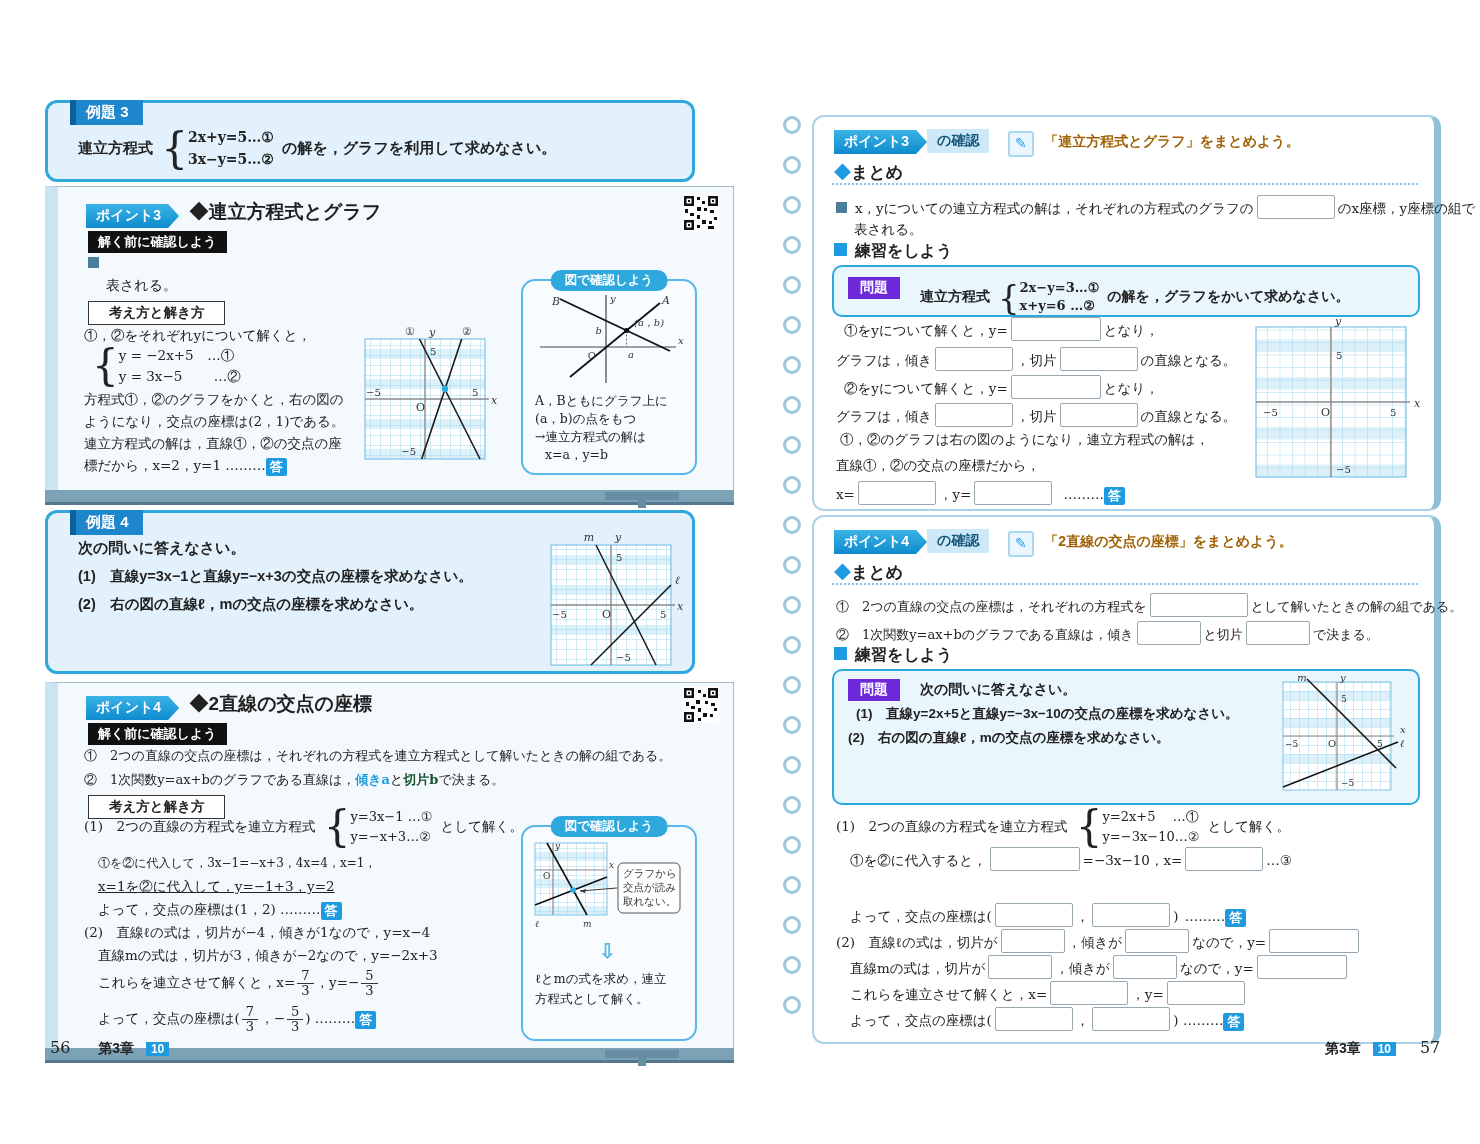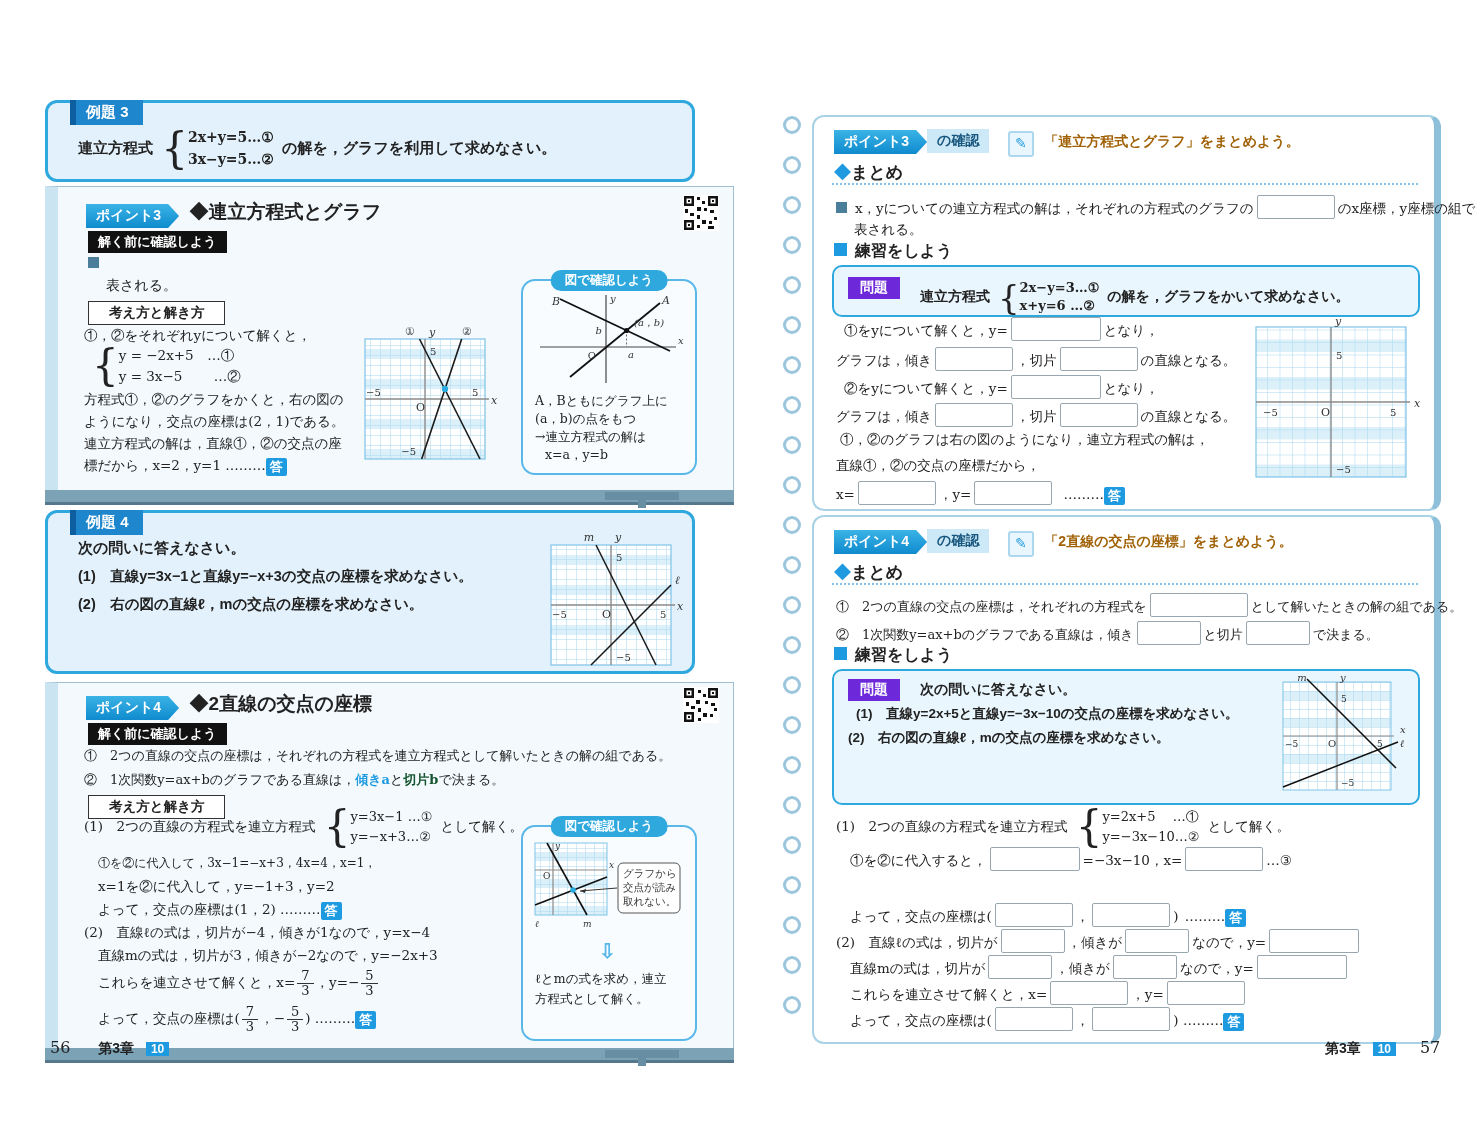--- a/index.html
+++ b/index.html
@@ -258,21 +258,21 @@
     <div class="row serif" style="left:26px;top:88px;font-size:13px;">
       <span>②　1次関数y=ax+bのグラフである直線は，</span><span style="color:#1E9BE0;font-weight:bold;">傾きa</span><span>と</span><span style="color:#14532d;font-weight:bold;">切片b</span><span>で決まる。</span>
     </div>
     <div class="row" style="left:30px;top:112px;"><span class="mlabel">考え方と解き方</span></div>
     <div class="row serif" style="left:26px;top:124px;font-size:13.5px;">
       <span style="display:inline-block;vertical-align:middle;">(1)　2つの直線の方程式を連立方程式</span>
       <span class="sys"><span class="br">{</span><span class="eqs" style="font-size:13px;"><span>y=3x−1 …①</span><br><span>y=−x+3…②</span></span></span>
       <span style="display:inline-block;vertical-align:middle;">として解く。</span>
     </div>
     <div class="row serif" style="left:40px;top:172px;font-size:12px;">①を②に代入して，3x−1=−x+3，4x=4，x=1，</div>
-    <div class="row serif" style="left:40px;top:195px;font-size:13.5px;">x=1を②に代入して，y=−1+3，y=2</div>
+    <div class="row serif" style="left:40px;top:195px;font-size:13.5px;text-decoration:underline;">x=1を②に代入して，y=−1+3，y=2</div>
     <div class="row serif" style="left:40px;top:218px;font-size:13.5px;"><span>よって，交点の座標は(1，2) ………</span><span class="ansb">答</span></div>
     <div class="row serif" style="left:26px;top:241px;font-size:13.5px;">(2)　直線ℓの式は，切片が−4，傾きが1なので，y=x−4</div>
     <div class="row serif" style="left:40px;top:264px;font-size:13.5px;">直線mの式は，切片が3，傾きが−2なので，y=−2x+3</div>
     <div class="row serif" style="left:40px;top:286px;font-size:13.5px;">
       <span>これらを連立させて解くと，x=</span><span class="frac"><span class="fn">7</span><span class="fd">3</span></span><span>，y=−</span><span class="frac"><span class="fn">5</span><span class="fd">3</span></span>
     </div>
     <div class="row serif" style="left:40px;top:322px;font-size:13.5px;">
       <span>よって，交点の座標は(</span><span class="frac"><span class="fn">7</span><span class="fd">3</span></span><span>，−</span><span class="frac"><span class="fn">5</span><span class="fd">3</span></span><span>) ………</span><span class="ansb">答</span>
     </div>
 

